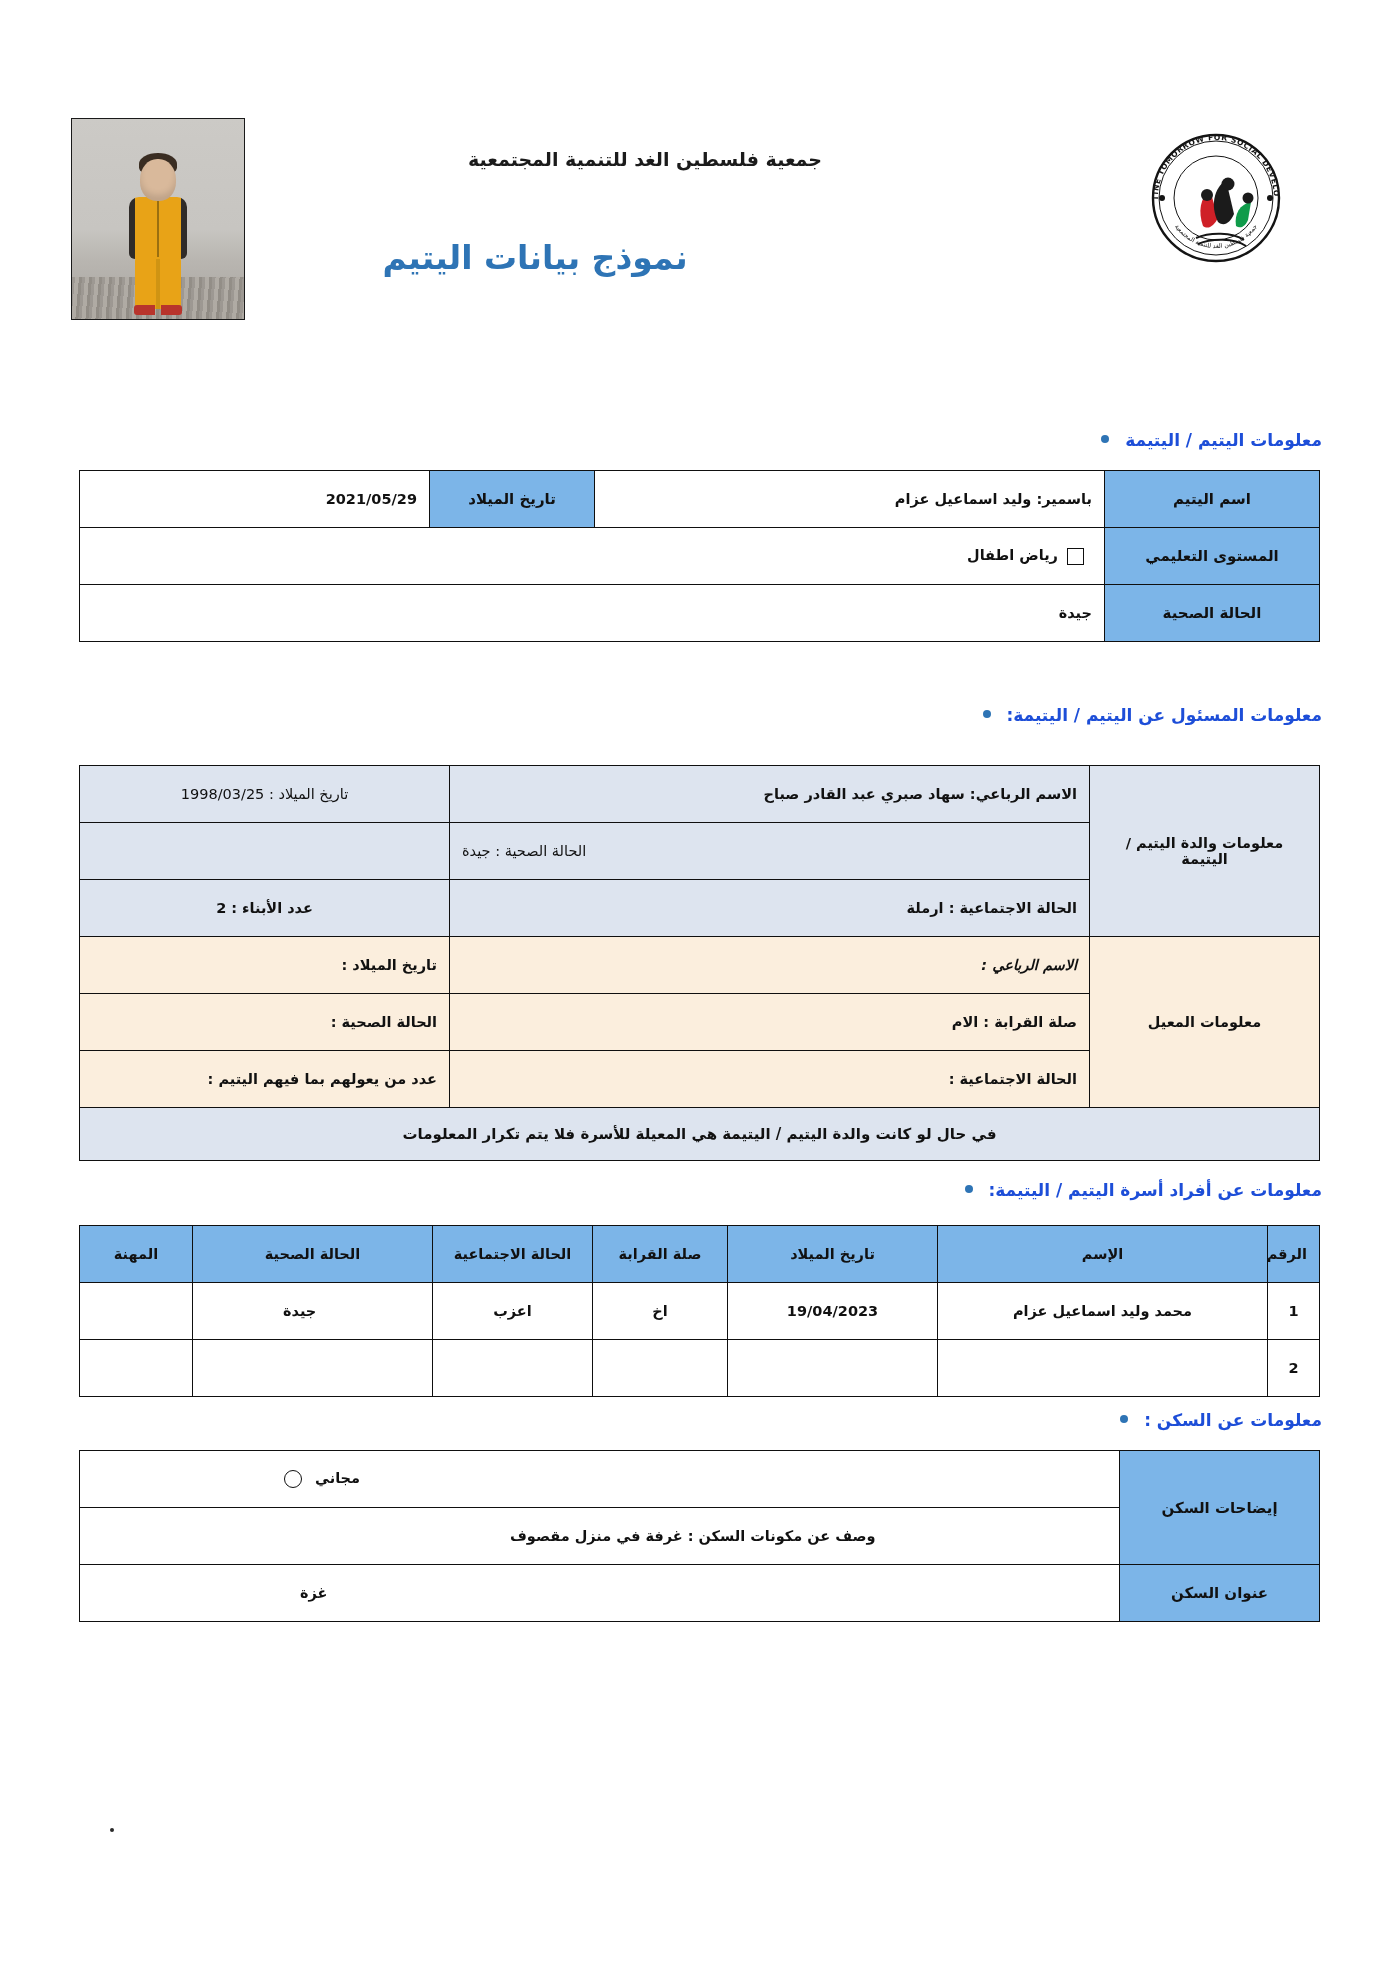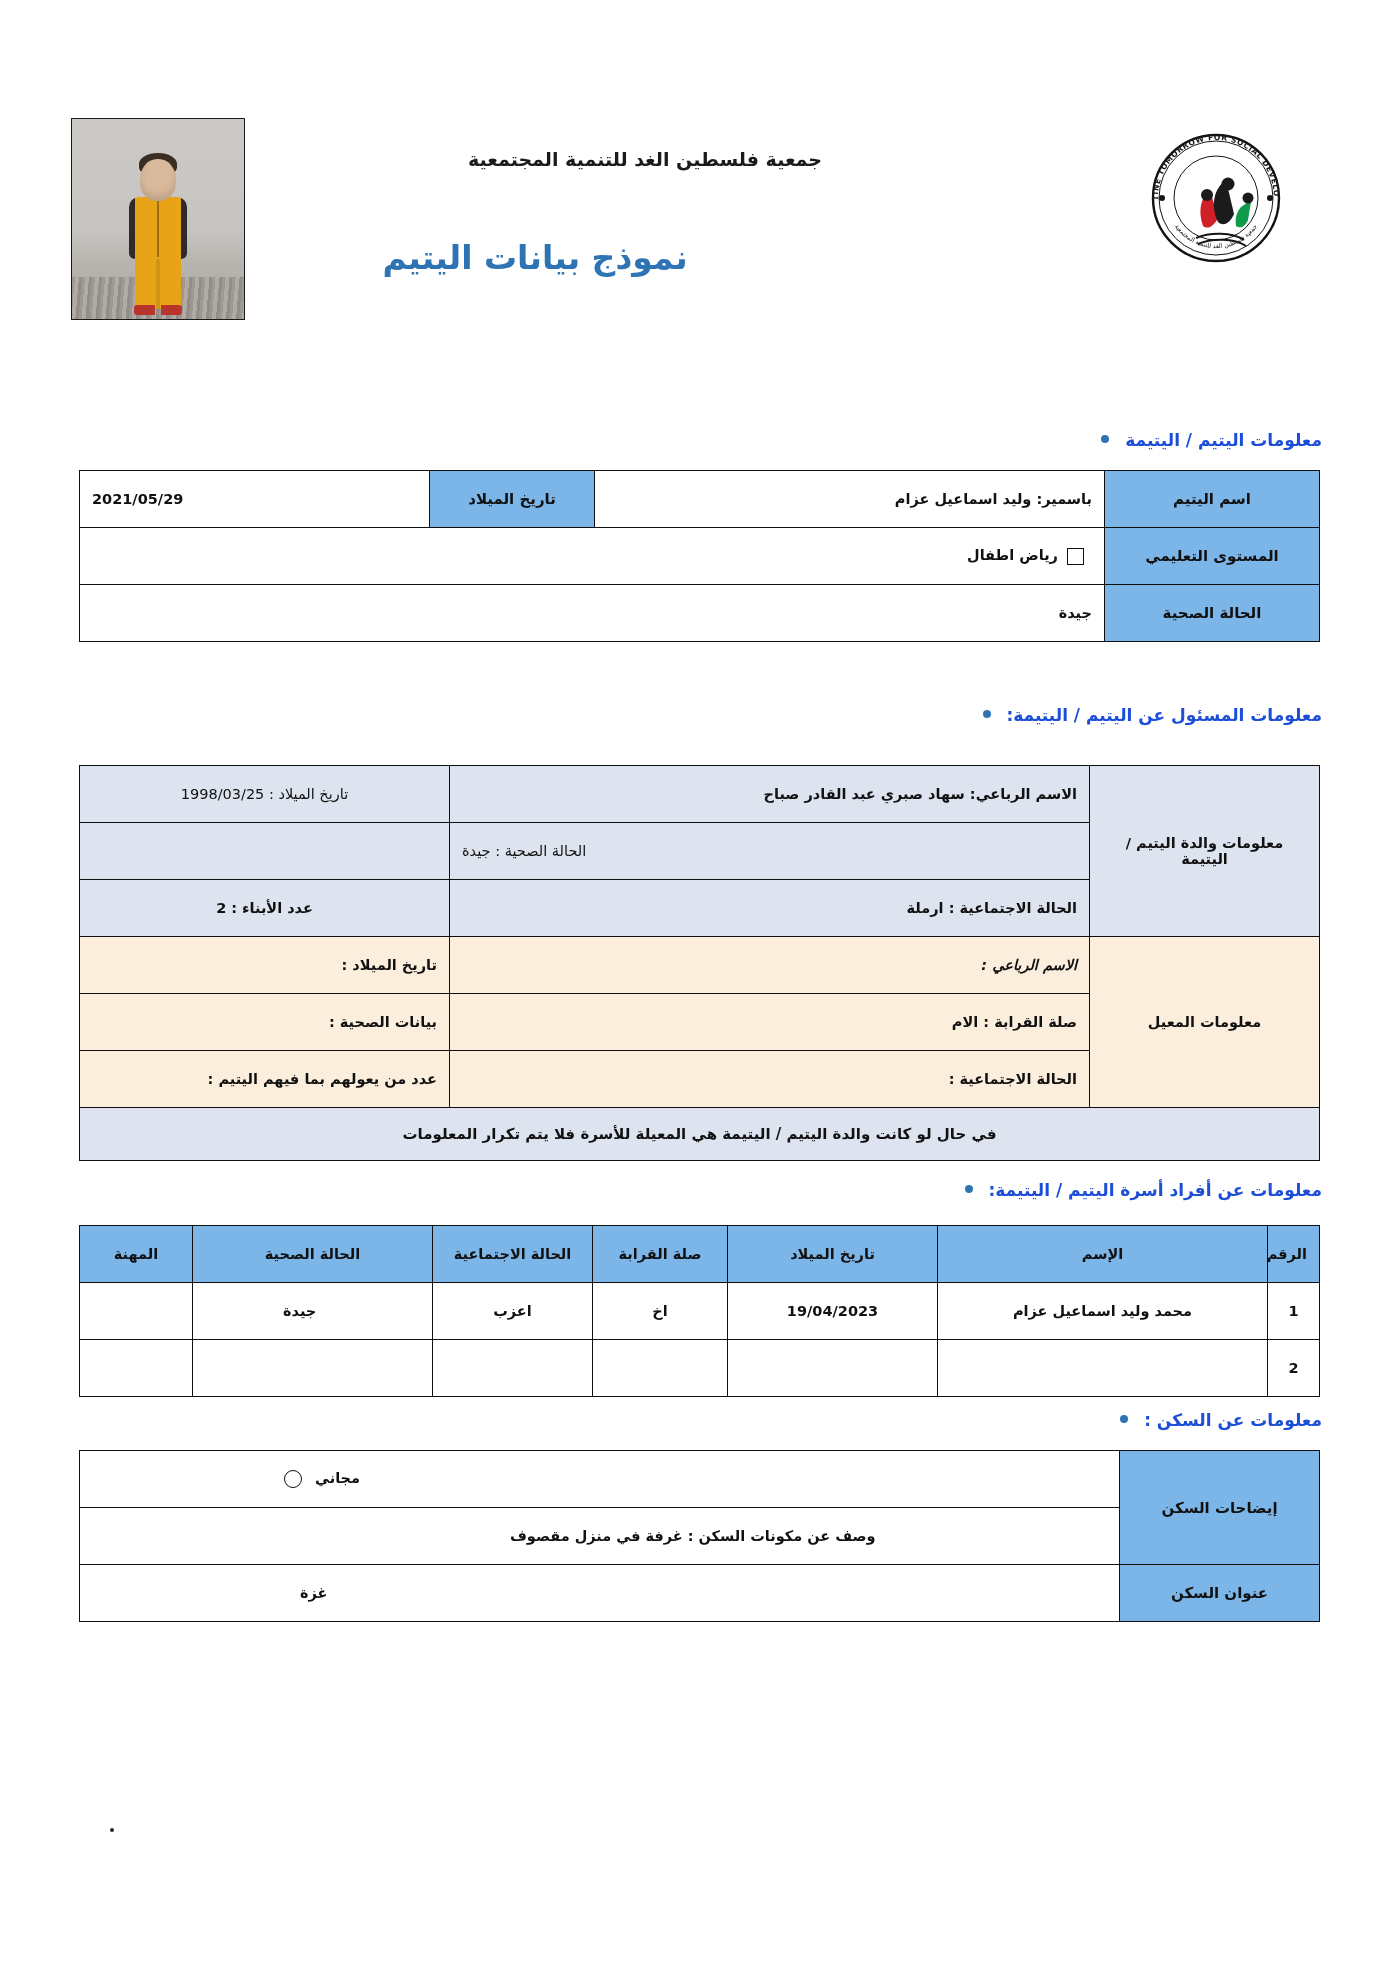--- a/index.html
+++ b/index.html
@@ -155,21 +155,21 @@
     vertical-align: middle;
     height: 44px;
   }
   .lbl-blue {
     background: #7cb5e8;
     font-weight: 700;
     text-align: center;
     font-size: 15px;
   }
   .val { background: #ffffff; text-align: right; font-weight: 700; }
-  .val-center { text-align: left; font-weight: 700; margin-top: 7px; }
+  .val-center { text-align: right; font-weight: 700; margin-top: 7px; }
   .tint-blue { background: #dde4ef; }
   .tint-beige { background: #fbeedd; }
   .tint-note { background: #dde4ef; font-weight: 700; text-align: center; font-size: 15px; }
 
   .chk {
     display: inline-block;
     width: 15px; height: 15px;
     border: 1.8px solid #0f0f0f;
     background: #fff;
     vertical-align: middle;
@@ -316,21 +316,21 @@
         <td class="tint-blue" style="text-align:center;font-weight:700;">عدد الأبناء  :   2</td>
       </tr>
 
       <tr>
         <td class="tint-beige" rowspan="3" style="text-align:center;font-weight:700;">معلومات المعيل</td>
         <td class="tint-beige" style="font-weight:700;font-style:italic;">الاسم الرباعي  :</td>
         <td class="tint-beige" style="text-align:right;font-weight:700;">تاريخ الميلاد  :</td>
       </tr>
       <tr>
         <td class="tint-beige" style="text-align:right;font-weight:700;">صلة القرابة : الام</td>
-        <td class="tint-beige" style="text-align:right;font-weight:700;">بيانات الصحية :</td>
+        <td class="tint-beige" style="text-align:right;font-weight:700;">الحالة الصحية :</td>
       </tr>
       <tr>
         <td class="tint-beige" style="text-align:right;font-weight:700;">الحالة الاجتماعية  :</td>
         <td class="tint-beige" style="text-align:right;font-weight:700;margin-top:24px;">عدد من يعولهم بما فيهم اليتيم :</td>
       </tr>
 
       <tr>
         <td class="tint-note" colspan="3" style="height:40px;margin-left:24px;">في حال لو كانت والدة اليتيم / اليتيمة هي المعيلة للأسرة فلا يتم تكرار المعلومات</td>
       </tr>
     </tbody>

